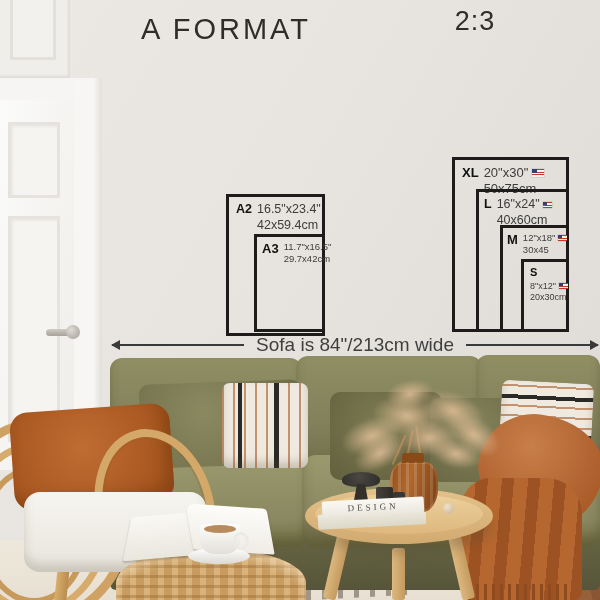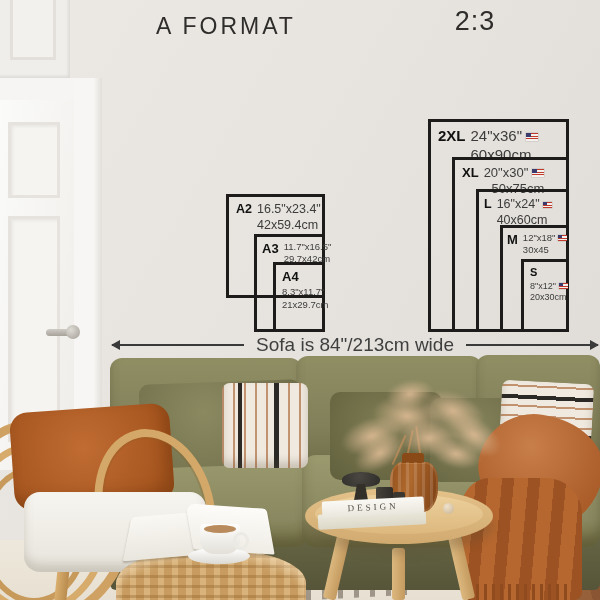--- a/index.html
+++ b/index.html
@@ -16,29 +16,29 @@
   .door{position:absolute;left:0;top:100px;width:74px;height:370px;background:linear-gradient(100deg,#fbfbfa,#efede9);}
   .door-panel{position:absolute;border:3px solid #e6e3de;background:#f5f4f1;box-shadow:inset 2px 2px 3px rgba(0,0,0,.05);}
   .door-casing{position:absolute;left:74px;top:78px;width:28px;height:400px;background:linear-gradient(90deg,#f7f6f4 70%,#e2dfda);}
   .door-handle{position:absolute;left:46px;top:329px;width:30px;height:7px;border-radius:4px;
     background:linear-gradient(180deg,#cfccc6,#a7a29a);}
   .door-handle::after{content:"";position:absolute;right:-4px;top:-4px;width:14px;height:14px;border-radius:50%;
     background:radial-gradient(circle at 35% 35%,#dedbd5,#a39e96);}
 
   
   .diag-title{position:absolute;text-align:center;color:#2e2d2b;font-weight:500;}
-  .t-left{left:127px;top:13px;width:198px;font-size:23px;letter-spacing:3px;}
+  .t-left{left:127px;top:13px;width:198px;font-size:29px;letter-spacing:3px;}
   .t-right{left:381px;top:6px;width:188px;font-size:27px;letter-spacing:1px;}
   .sbox{position:absolute;border:3px solid #1d1c1a;}
   .lbl{display:flex;gap:5px;padding:5px 2px 0 7px;color:#1b1b1b;line-height:1.25;white-space:nowrap;}
   .lbl .code{font-weight:bold;color:#111;}
   .lbl .lines{display:flex;flex-direction:column;color:#3c3c3c;}
   .lbl.stacked{flex-direction:column;gap:0;padding:4px 0 0 6px;}
   .lbl.stacked .lines{margin-top:1px;}
-  .f15{font-size:15px;} .f13{font-size:13px;text-align:right;} .f12{font-size:12.5px;}
+  .f15{font-size:15px;} .f13{font-size:13px;} .f12{font-size:12.5px;}
   .sm-dim .lines{font-size:9.5px;line-height:1.3;} .sm-dim .code{font-size:13px;}
   .xs-dim .lines{font-size:9px;line-height:1.3;} .xs-dim .code{font-size:11px;}
   .us-flag{display:inline-block;width:12px;height:8px;margin-left:4px;vertical-align:0px;position:relative;
     background:repeating-linear-gradient(180deg,#c0392b 0 1.3px,#f4f2ef 1.3px 2.6px);
     box-shadow:0 0 0 .5px rgba(0,0,0,.15);}
   .us-flag::before{content:"";position:absolute;left:0;top:0;width:5px;height:4px;background:#3c3b6e;}
   .us-flag.fl-sm{width:9px;height:6px;margin-left:3px;}
   .us-flag.fl-sm::before{width:4px;height:3px;}
 
   
@@ -156,59 +156,41 @@
   <div class="door-head"></div>
   <div class="door">
     <div class="door-panel" style="left:8px;top:22px;width:52px;height:76px;"></div>
     <div class="door-panel" style="left:8px;top:116px;width:52px;height:226px;"></div>
   </div>
   <div class="door-casing"></div>
   <div class="door-handle"></div>
 
   <div class="diag-title t-left">A FORMAT</div>
 
-  <div class="sbox" style="left:226px;top:194px;width:99px;height:104px;">
+  <div class="sbox" style="left:226px;top:194px;width:99px;height:142px;">
     <div class="lbl f12">
         <b class="code">A2</b>
       <span class="lines">
           <span>16.5"x23.4"</span>
       <span>42x59.4cm</span>
         </span>
       </div>
   </div>
   <div class="sbox" style="left:254px;top:234px;width:71px;height:98px;">
     <div class="lbl sm-dim" style="padding:4px 0 0 5px;">
         <b class="code">A3</b>
       <span class="lines">
           <span>11.7"x16.5"</span>
       <span>29.7x42cm</span>
         </span>
       </div>
   </div>
-  <div class="sbox" style="left:273px;top:262px;width:52px;height:70px;">
-    <div class="lbl stacked sm-dim">
-        <b class="code">A4</b>
-      <span class="lines">
-          <span>8.3"x11.7"</span>
-      <span>21x29.7cm</span>
-        </span>
-      </div>
-  </div>
 
   <div class="diag-title t-right">2:3</div>
 
-  <div class="sbox" style="left:428px;top:119px;width:141px;height:213px;">
-    <div class="lbl f15">
-        <b class="code">2XL</b>
-      <span class="lines">
-          <span><span>24"x36"</span><span class="us-flag"></span></span>
-      <span>60x90cm</span>
-        </span>
-      </div>
-  </div>
   <div class="sbox" style="left:452px;top:157px;width:117px;height:175px;">
     <div class="lbl f13">
         <b class="code">XL</b>
       <span class="lines">
           <span><span>20"x30"</span><span class="us-flag"></span></span>
       <span>50x75cm</span>
         </span>
       </div>
   </div>
   <div class="sbox" style="left:476px;top:189px;width:93px;height:143px;">

